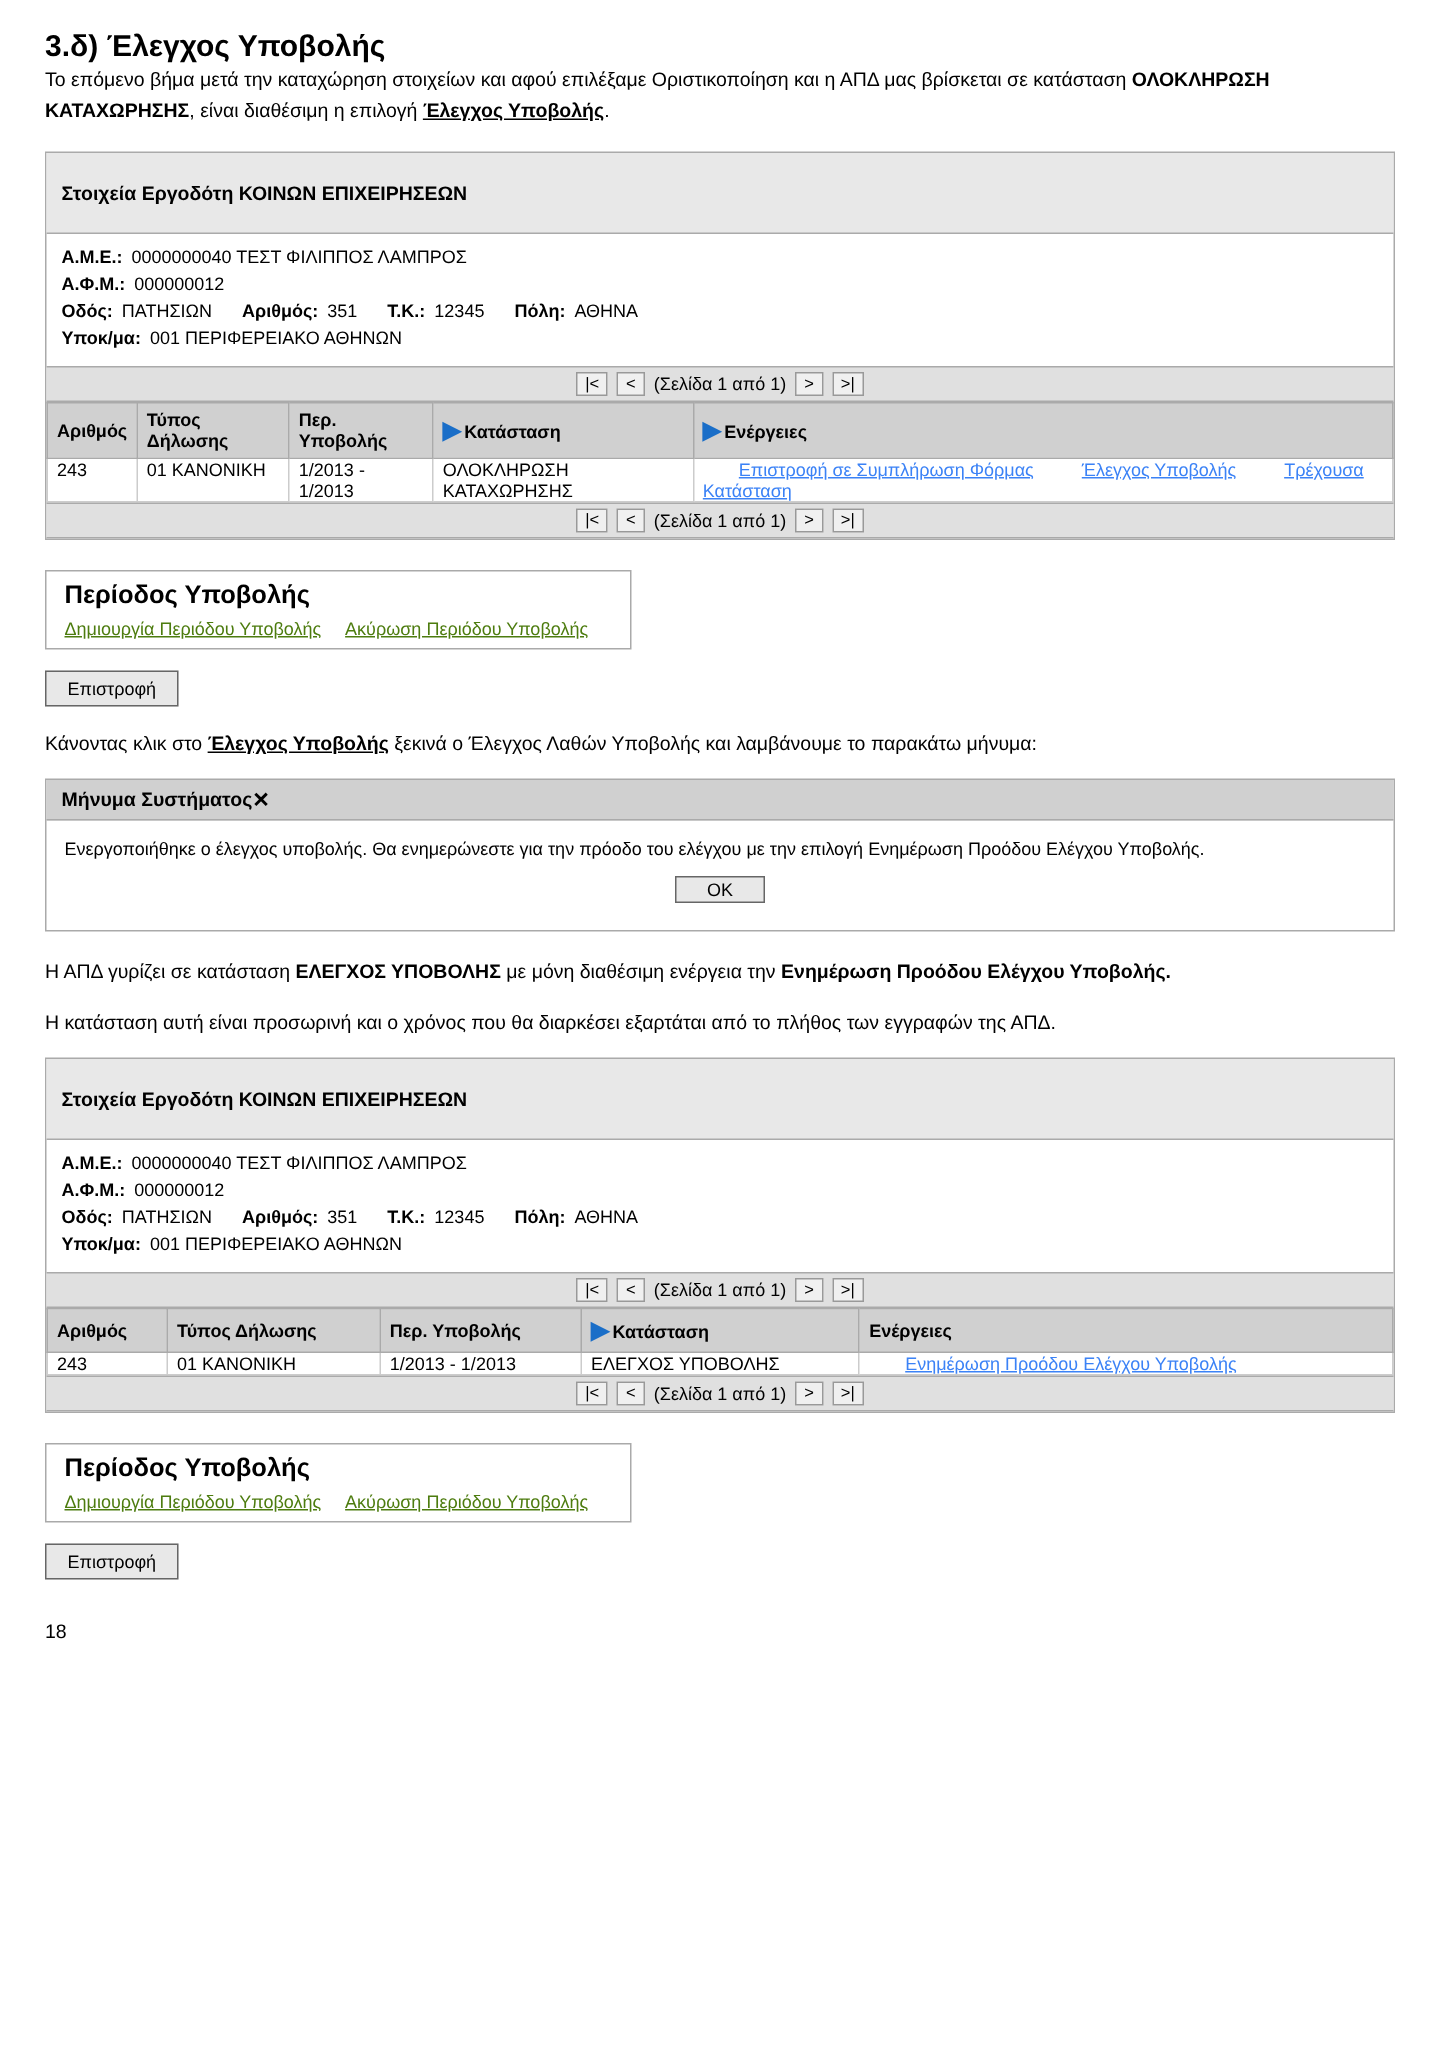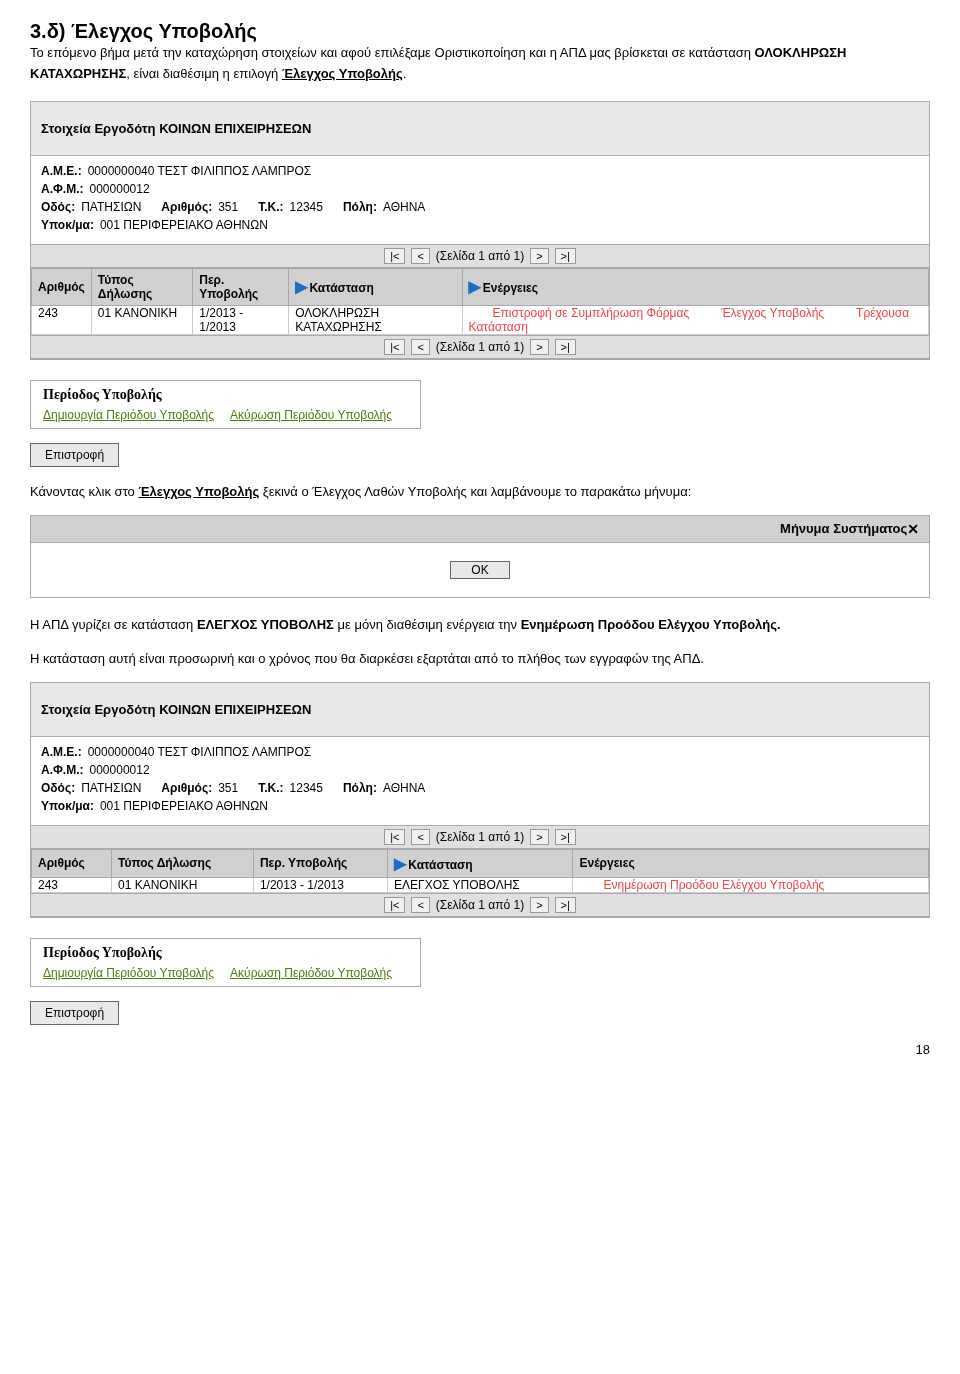--- a/index.html
+++ b/index.html
@@ -85,40 +85,40 @@
       padding: 4px 6px;
       text-align: left;
       font-weight: bold;
     }
     .data-table td {
       border: 1px solid #ccc;
       padding: 0 6px;
       vertical-align: top;
     }
     .data-table td a {
-      color: #ef4444;
+      color: #3b82f6;
+      text-decoration: underline;
       cursor: pointer;
       margin-right: 8px;
       font-size: 12px;
       margin-left: 24px;
     }
 
     
     .period-box {
       border: 1px solid #aaa;
       display: inline-block;
       padding: 6px 12px 6px 12px;
       margin-bottom: 8px;
       margin-top: 6px;
     }
     .period-box-label {
-      font-size: 14px;
+      font-size: 17px;
       font-weight: bold;
       margin-bottom: 4px;
-      font-family: Liberation Serif, serif;
     }
     .period-links a {
       color: #4d7c0f;
       text-decoration: underline;
       font-size: 12px;
       margin-right: 16px;
       cursor: pointer;
     }
 
     
@@ -144,21 +144,21 @@
       border: 1px solid #aaa;
       margin-bottom: 16px;
       background: #fff;
     }
     .message-header {
       background: #d0d0d0;
       padding: 5px 10px;
       font-weight: bold;
       font-size: 13px;
       display: flex;
-      justify-content: flex-end;
+      justify-content: flex-start;
       align-items: center;
       border-bottom: 1px solid #aaa;
     }
     .message-close {
       font-size: 14px;
       font-weight: bold;
       cursor: pointer;
     }
     .message-body {
       padding: 10px 12px;
@@ -178,23 +178,23 @@
     
     .arrow-icon {
       display: inline-block;
       color: #1a6ec8;
       font-size: 16px;
       margin-right: 2px;
     }
 
     
     .page-number {
-      text-align: right;
-      font-size: 13px;
-      margin-top: 3px;
+      text-align: left;
+      font-size: 13px;
+      margin-top: 13px;
     }
   </style>
 </head>
 <body>
 
 
 
 
 <h2>3.δ) Έλεγχος Υποβολής</h2>
 
@@ -303,20 +303,21 @@
   <span>Κάνοντας κλικ στο </span><span class="bold underline">Έλεγχος Υποβολής</span><span> ξεκινά ο Έλεγχος Λαθών Υποβολής και λαμβάνουμε το παρακάτω μήνυμα:</span>
 </p>
 
 
 <div class="message-box">
   <div class="message-header">
     <span>Μήνυμα Συστήματος</span>
     <span class="message-close">✕</span>
   </div>
   <div class="message-body">
+    <p>Ενεργοποιήθηκε ο έλεγχος υποβολής. Θα ενημερώνεστε για την πρόοδο του ελέγχου με την επιλογή Ενημέρωση Προόδου Ελέγχου Υποβολής.</p>
     <button class="message-ok">ΟΚ</button>
   </div>
 </div>
 
 
 <p class="section-text">
   <span>Η ΑΠΔ γυρίζει σε κατάσταση </span><span class="bold">ΕΛΕΓΧΟΣ ΥΠΟΒΟΛΗΣ</span><span> με μόνη διαθέσιμη ενέργεια την </span><span class="bold">Ενημέρωση Προόδου Ελέγχου Υποβολής.</span>
 </p>
 <p class="section-text"> Η κατάσταση αυτή είναι προσωρινή και ο χρόνος που θα διαρκέσει εξαρτάται από το πλήθος των εγγραφών της ΑΠΔ.</p>
 

